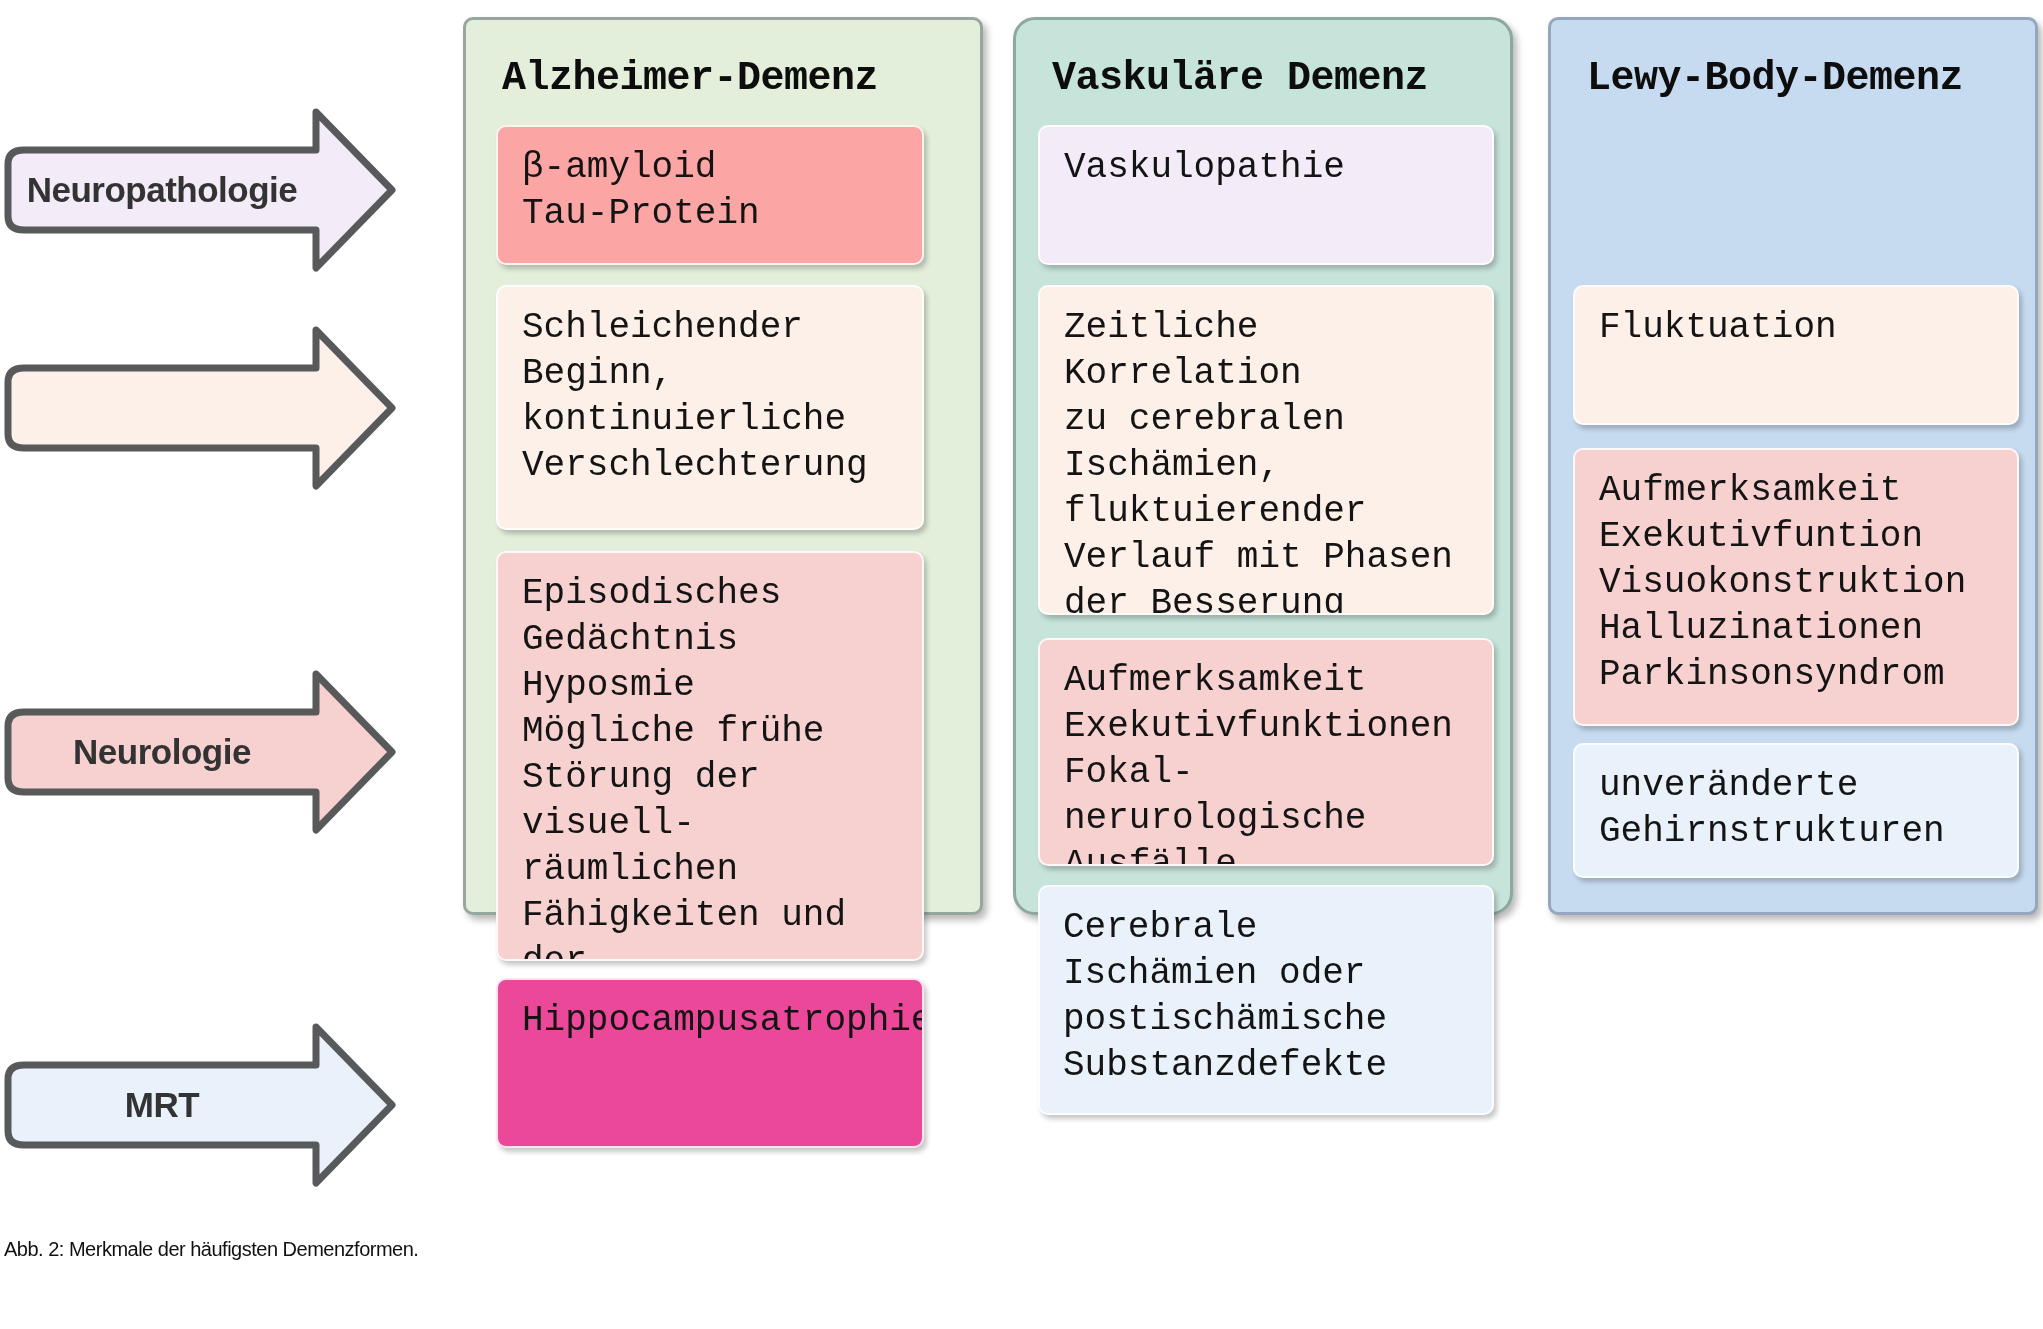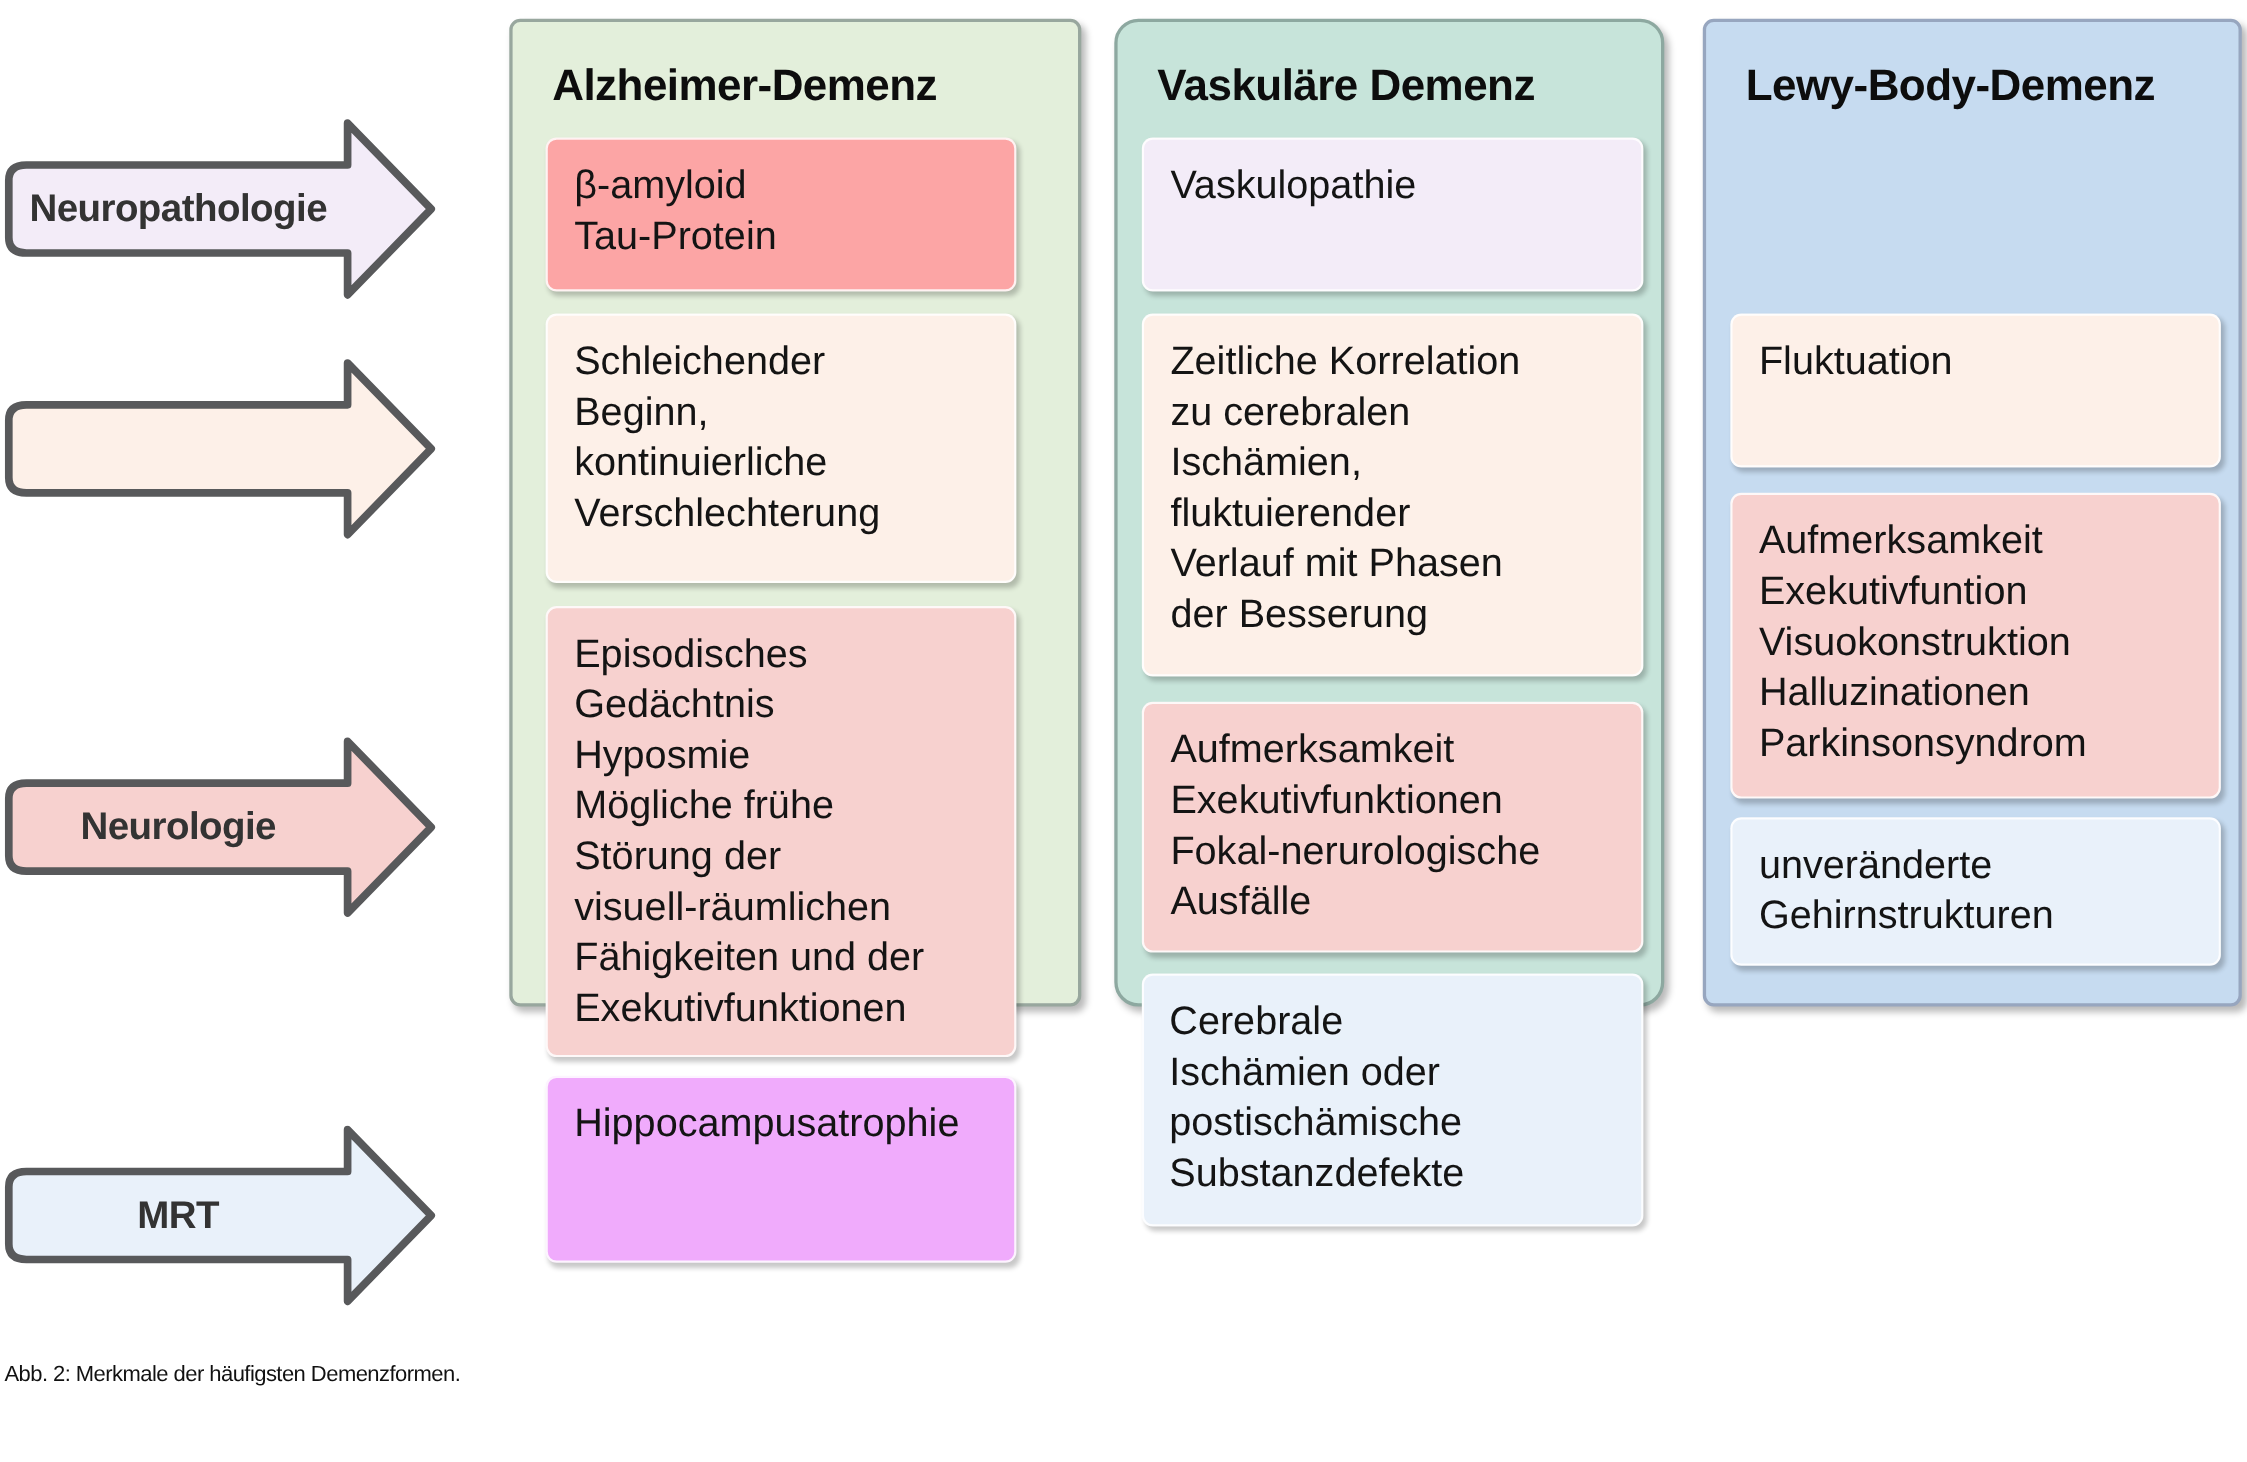--- a/index.html
+++ b/index.html
@@ -17,20 +17,21 @@
     position:absolute;left:8px;top:42px;width:308px;height:80px;
     display:flex;align-items:center;justify-content:center;
     font-size:35px;font-weight:bold;color:#333333;letter-spacing:-0.5px;
   }
 
   
   .col{
     position:absolute;top:17px;height:898px;border-radius:10px;
     border:3px solid #f97316;box-sizing:border-box;
     box-shadow:4px 5px 7px rgba(0,0,0,0.28);
+    font-family:Liberation Mono, monospace;
   }
   .col1{left:463px;width:520px;}
   .col2{left:1013px;width:500px;}
   .col3{left:1548px;width:490px;}
   .col-title{
     position:absolute;top:36px;left:36px;margin:0;
     font-size:40px;font-weight:bold;color:#0d0d0d;letter-spacing:-0.5px;white-space:nowrap;
   }
 
   
@@ -107,21 +108,21 @@
 kontinuierliche
 Verschlechterung</div>
     <div class="box c1b3" style="background: rgb(247, 209, 207);">Episodisches
 Gedächtnis
 Hyposmie
 Mögliche frühe
 Störung der
 visuell-räumlichen
 Fähigkeiten und der
 Exekutivfunktionen</div>
-    <div class="box c1b4" style="background: #f0abfc;">Hippocampusatrophie</div>
+    <div class="box c1b4" style="background: #ec4899;">Hippocampusatrophie</div>
   </section>
 
   <section class="col col2" style="background: rgb(199, 228, 218); border-color: rgb(141, 168, 160); border-radius: 22px;">
     <h2 class="col-title">Vaskuläre Demenz</h2>
     <div class="box c2b1" style="background: rgb(243, 236, 248);">Vaskulopathie</div>
     <div class="box c2b2" style="background: rgb(253, 240, 232);">Zeitliche Korrelation
 zu cerebralen
 Ischämien,
 fluktuierender
 Verlauf mit Phasen

